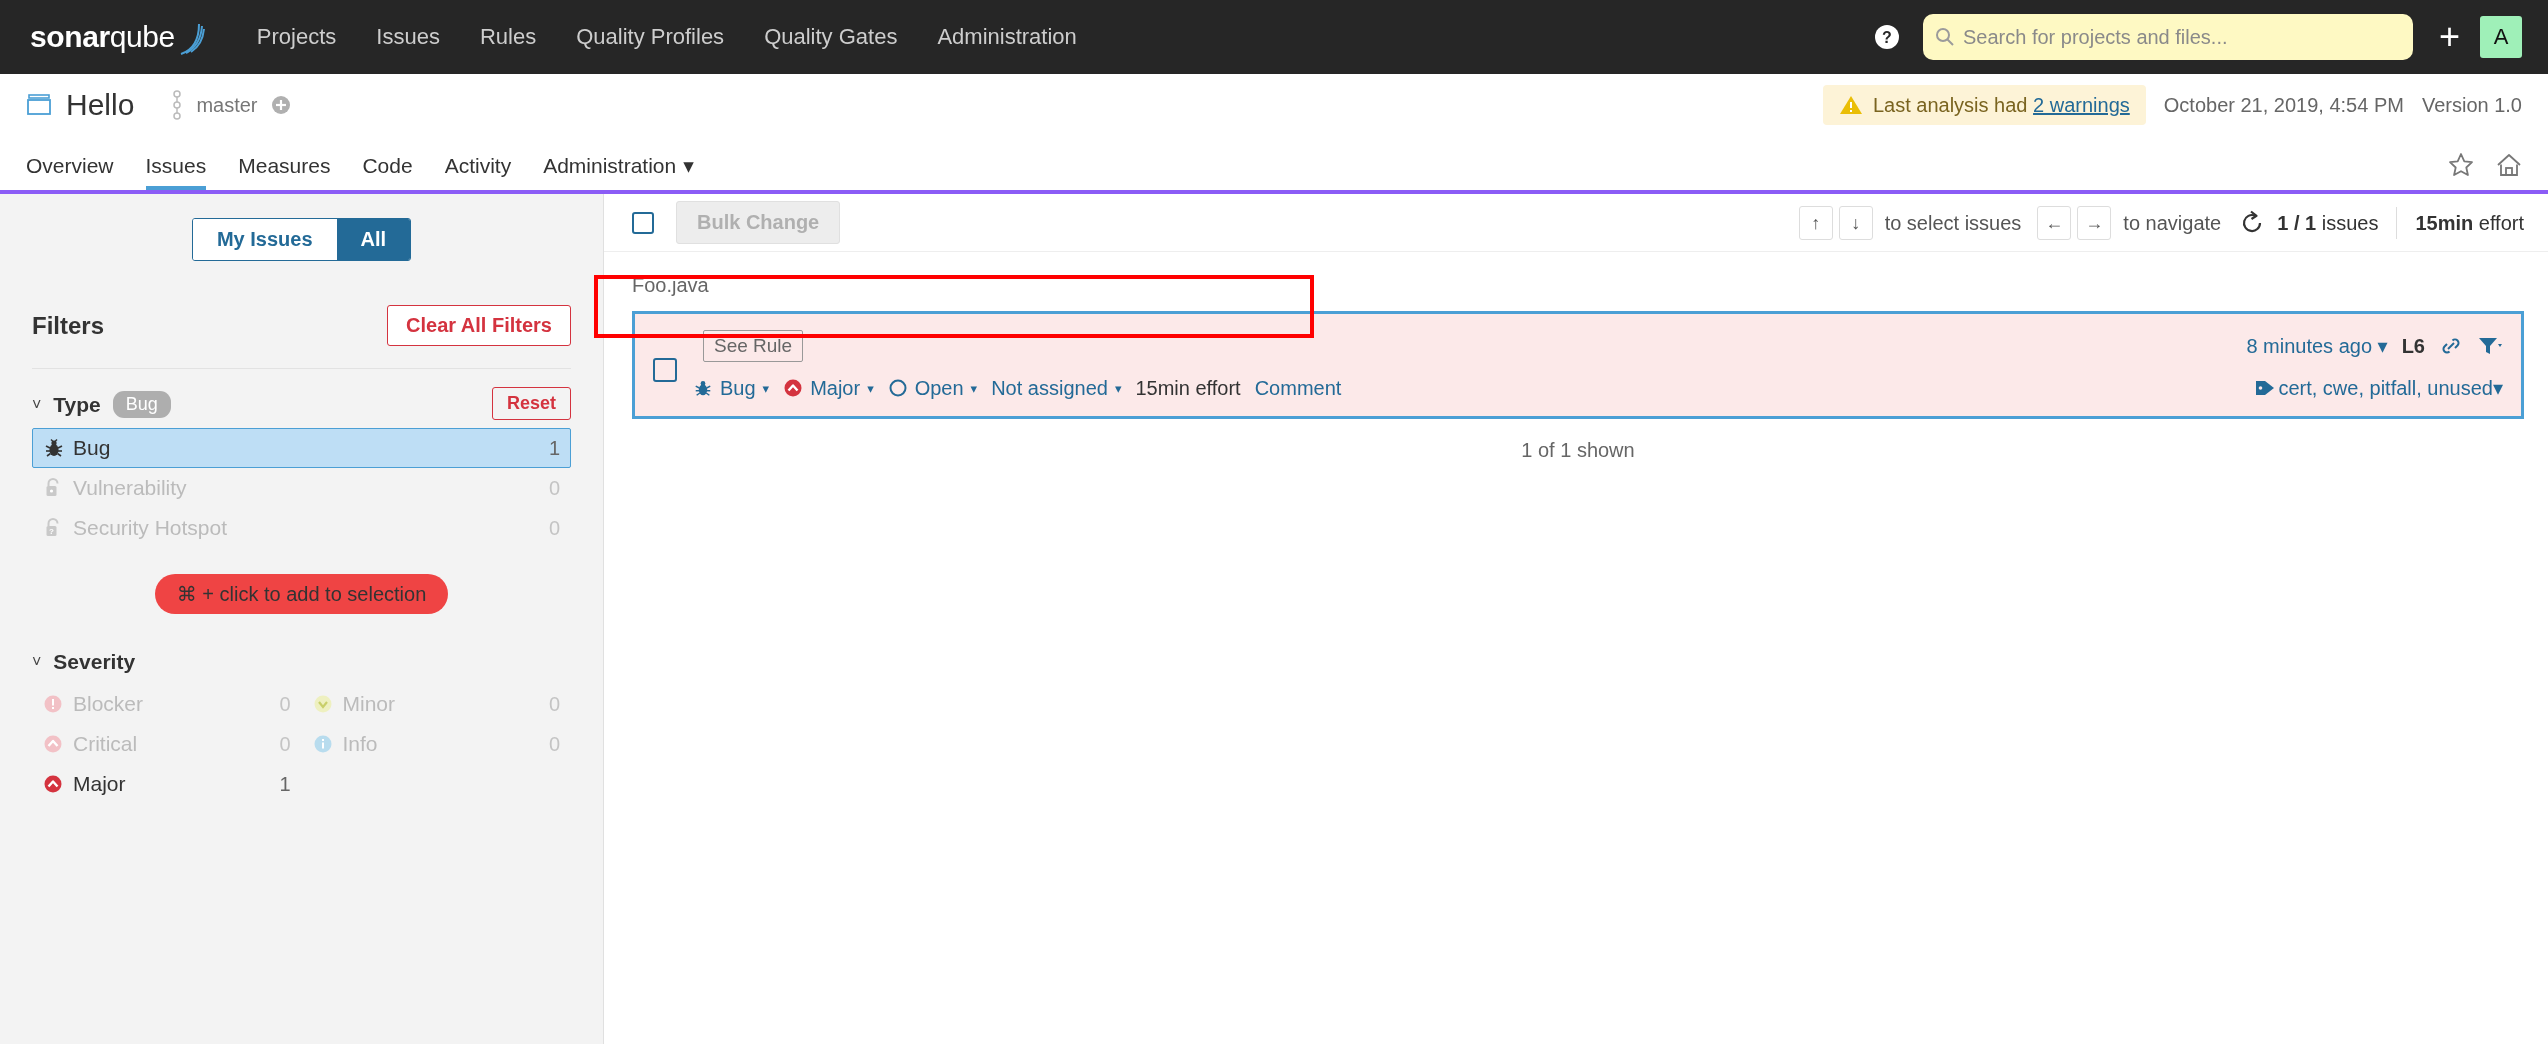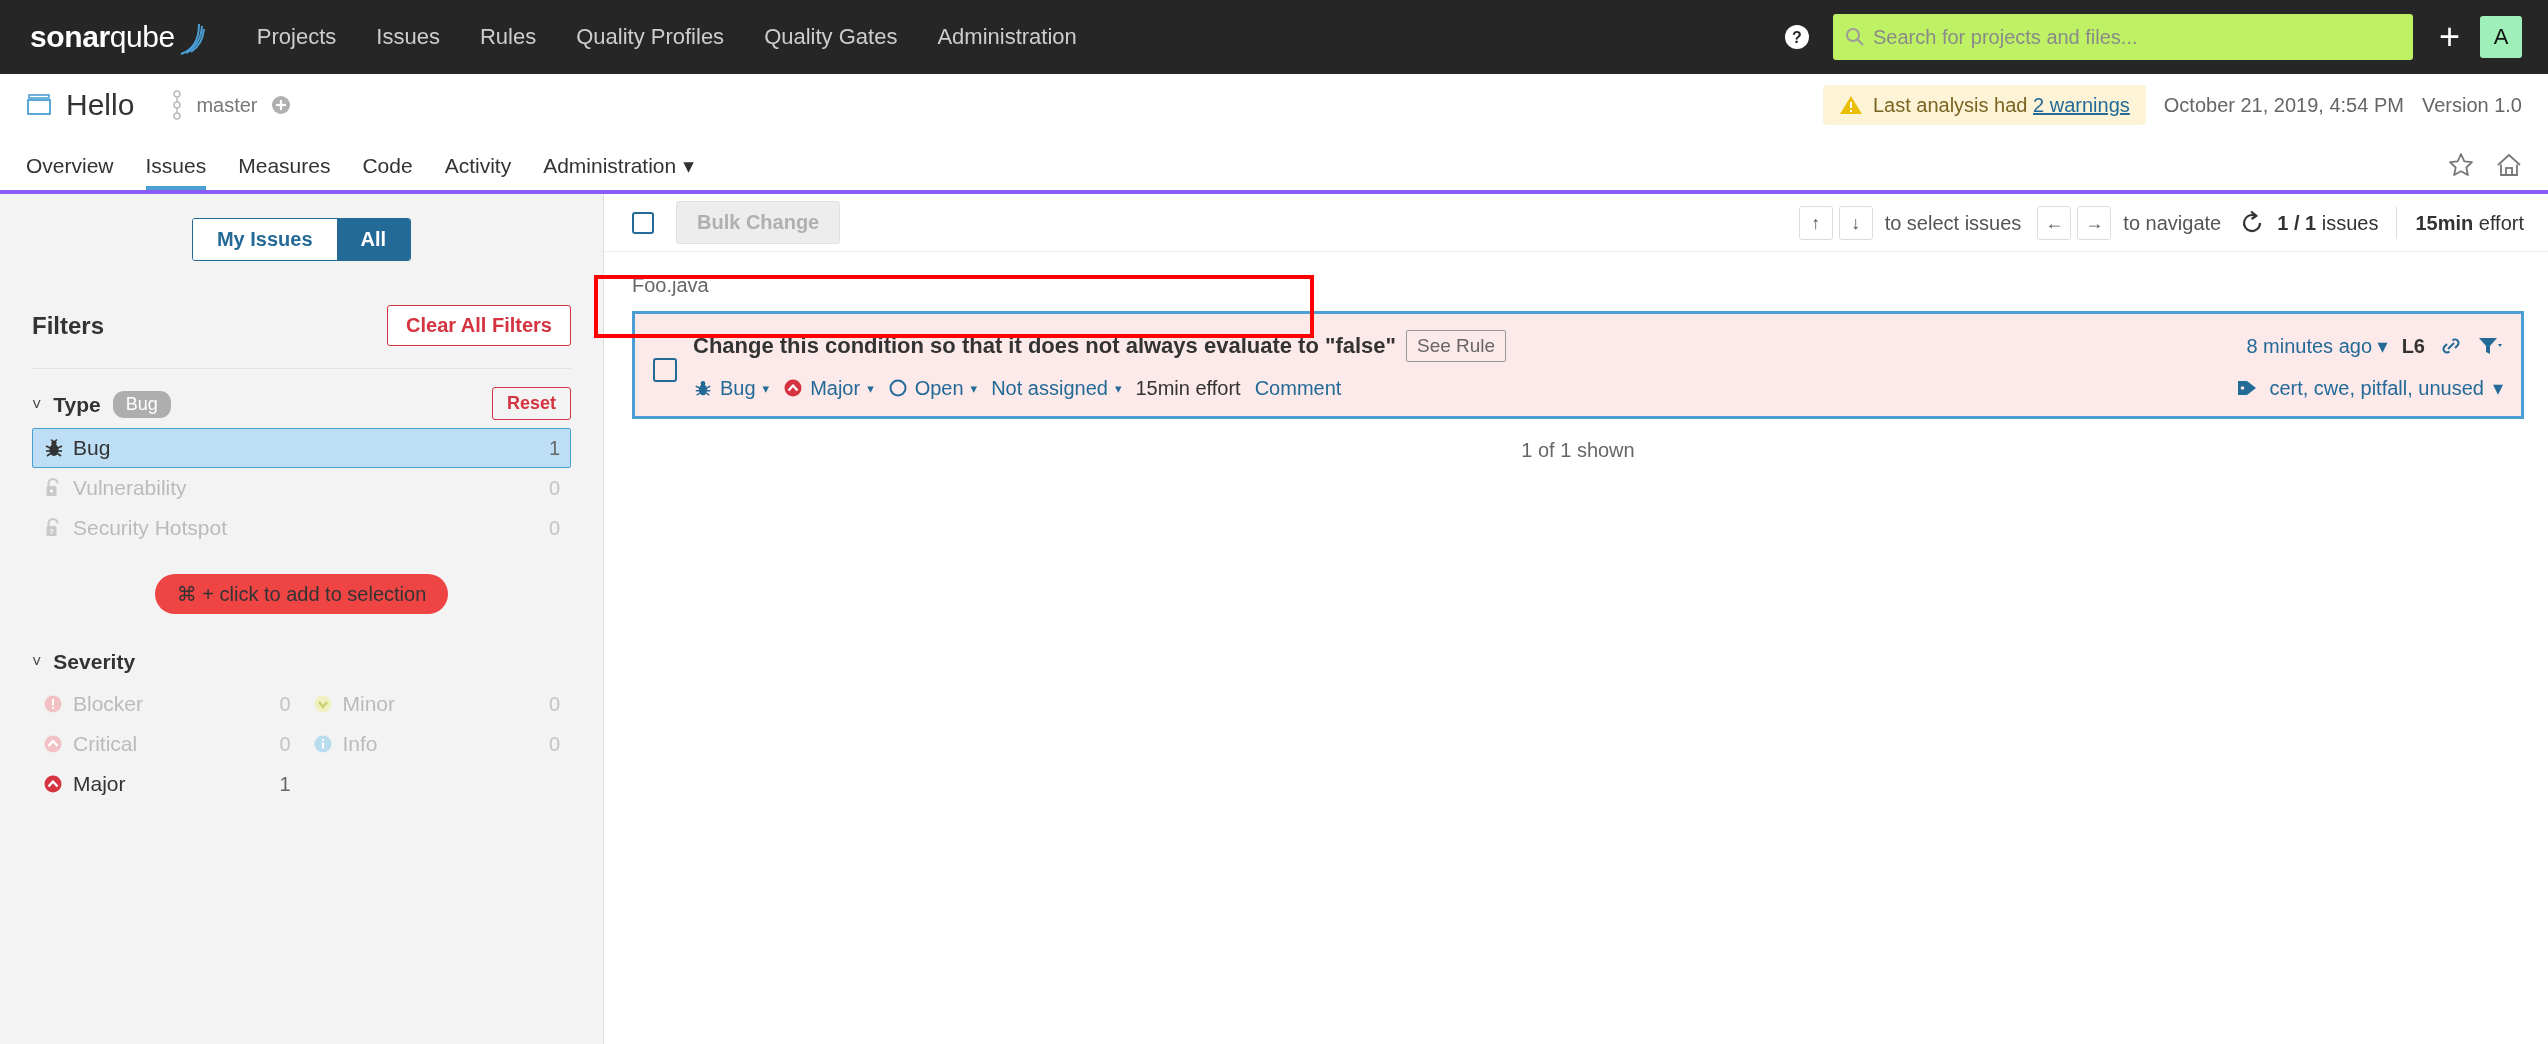--- a/index.html
+++ b/index.html
@@ -33,21 +33,21 @@
   .gnav-link {
     color:#cdcdcd; font-size:22px; padding: 0 20px; text-decoration:none;
     white-space: nowrap; line-height:74px;
   }
   .gnav-right {
     position:absolute; right:26px; top:0; height:74px;
     display:flex; align-items:center; gap:0;
   }
   .help-icon { margin-right:22px; display:flex; align-items:center; }
   .search-box {
-    width: 580px; height: 46px; background:#bef264; border-radius:3px;
+    width: 490px; height: 46px; background:#fef9c3; border-radius:10px;
     display:flex; align-items:center; padding: 0 12px;
   }
   .search-box .sicon { margin-right:8px; display:flex; }
   .search-box input {
     border:0; outline:0; font-size:20px; color:#777;
     font-family:"Liberation Sans", sans-serif; width:100%; background:transparent;
   }
   .search-box input::placeholder { color:#8a8a8a; }
   .plus-btn {
     color:#fff; font-size:36px; font-weight:300; margin: 0 20px 0 26px;
@@ -233,21 +233,21 @@
     display:flex; align-items:center; justify-content:space-between;
     margin-top: 14px; gap:16px;
   }
   .issue-attrs { display:flex; align-items:center; gap:8px; white-space:nowrap; }
   .attr {
     display:flex; align-items:center; gap:7px; color:#236a97; font-size:20px;
     cursor:pointer; margin-right:6px;
   }
   .attr .caret-s { font-size:13px; }
   .attr-static { color:#333; font-size:20px; margin-right:6px; }
-  .tags-wrap { display:flex; align-items:center; gap:9px; color:#236a97; font-size:20px; cursor:pointer; }
+  .tags-wrap { display:flex; align-items:center; color:#236a97; font-size:20px; cursor:pointer; }
 
   
   .red-box {
     position:absolute; border:4px solid #ff0000; pointer-events:none; z-index:20;
   }
 
   .shown-note { text-align:center; font-size:20px; color:#666; margin-top: 20px; }
 
   svg { display:block; }
 </style>
@@ -533,21 +533,20 @@
     </div>
 
     <div class="issues-area">
       <div class="file-name">Foo.java</div>
 
       <div class="issue-card">
         <div class="issue-chk"></div>
         <div class="issue-body">
           <div class="issue-row1">
             <div style="display:flex;align-items:center;">
-              <span class="issue-msg">Change this condition so that it does not always evaluate to "false"</span>
               <button class="see-rule">See Rule</button>
             </div>
             <div class="issue-meta-right">
               <span class="meta-link"><span>8 minutes ago</span> <span>▾</span></span>
               <span class="meta-plain">L6</span>
               <span>
                 <svg width="24" height="24" viewBox="0 0 24 24">
                   <path d="M9 15 L15 9" stroke="#236a97" stroke-width="2"></path>
                   <path d="M13.5 6.5 A3.5 3.5 0 0 1 18.5 11.5 L16 14" fill="none" stroke="#236a97" stroke-width="2"></path>
                   <path d="M10.5 17.5 A3.5 3.5 0 0 1 5.5 12.5 L8 10" fill="none" stroke="#236a97" stroke-width="2"></path>

